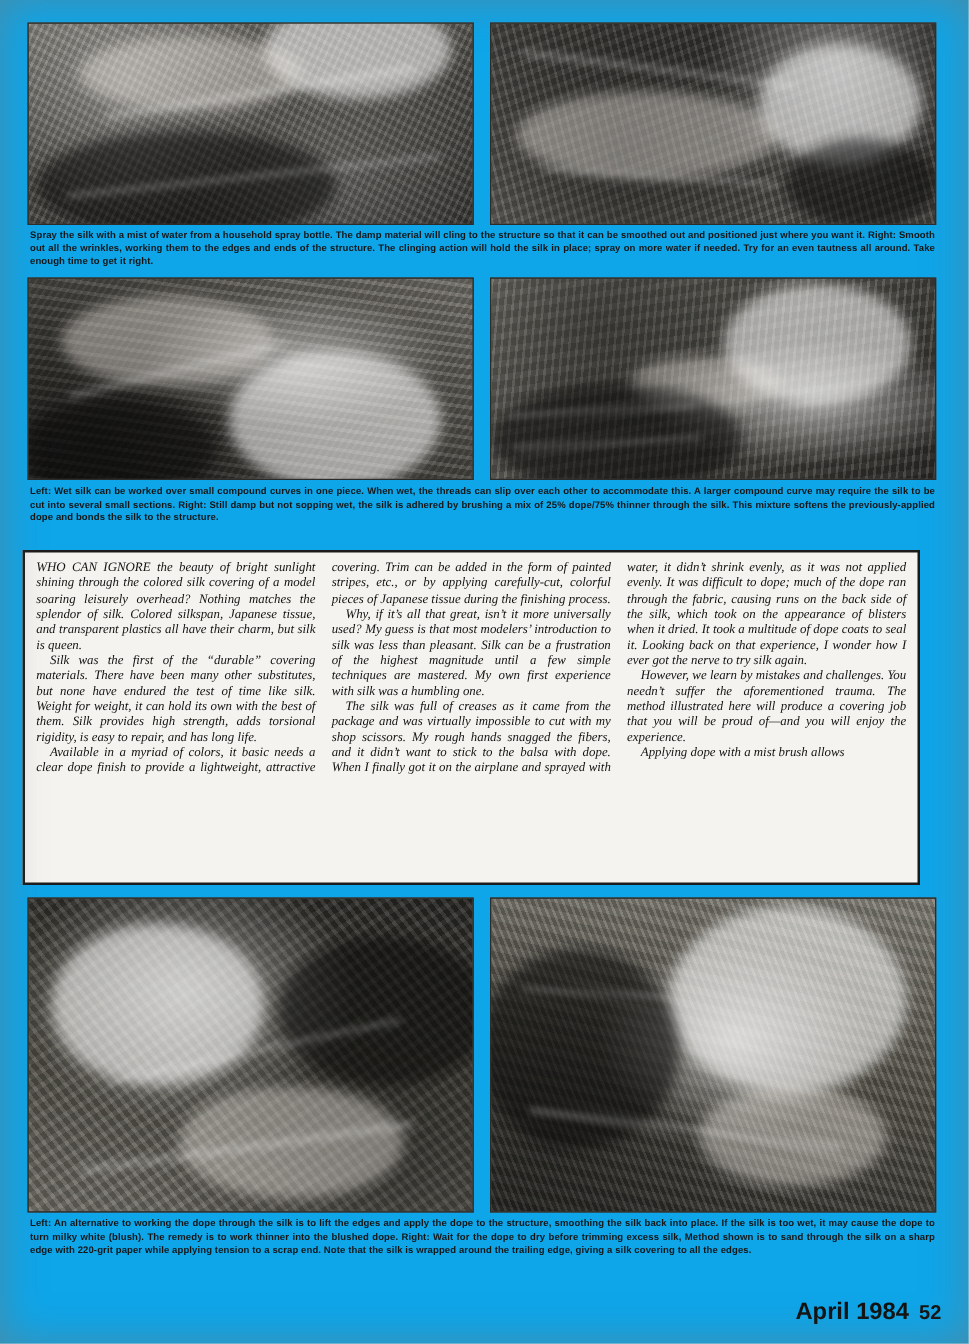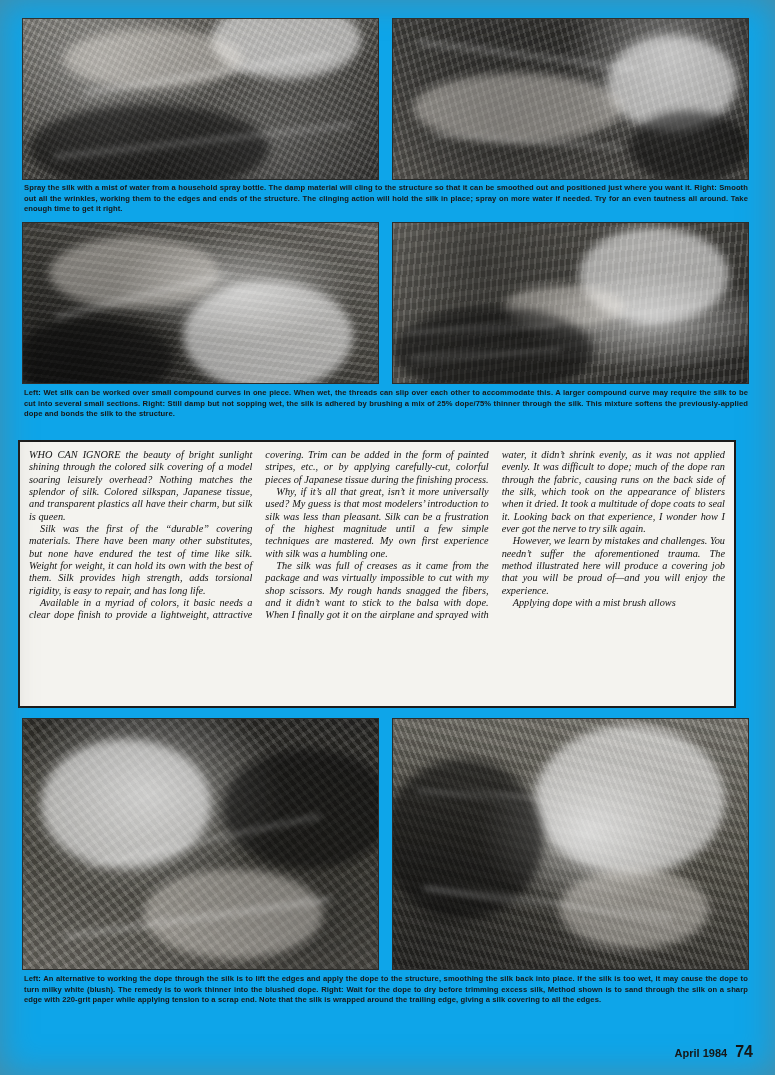--- a/index.html
+++ b/index.html
@@ -136,21 +136,21 @@
   .footer {
     position: absolute;
     right: 22px; bottom: 14px;
     font-family: "Liberation Sans", sans-serif;
     font-weight: bold;
     color: #111;
     display: flex;
     align-items: baseline;
     gap: 8px;
   }
-  .footer .date { font-size: 11px; }
+  .footer .date { font-size: 19px; }
   .footer .pageno { font-size: 16px; }
 
   
   .scan-edge {
     position: absolute;
     left: 0; top: 0; right: 0; bottom: 0;
     pointer-events: none;
     box-shadow: inset 0 0 34px rgba(120,118,112,.55);
   }
 </style>
@@ -225,17 +225,17 @@
     <div class="blob mid" style="left:166px; top:150px; width:150px; height:80px;"></div>
     <div class="blob dark" style="left:-10px; top:40px; width:160px; height:160px;"></div>
     <div class="streak" style="left:30px; top:182px; width:250px; height:5px; transform:rotate(7deg);"></div>
     <div class="streak" style="left:24px; top:74px; width:120px; height:3px; transform:rotate(3deg);"></div>
   </div>
 
   <div class="caption" style="left:24px; top:974px; width:724px;">Left: An alternative to working the dope through the silk is to lift the edges and apply the dope to the structure, smoothing the silk back into place. If the silk is too wet, it may cause the dope to turn milky white (blush). The remedy is to work thinner into the blushed dope. Right: Wait for the dope to dry before trimming excess silk, Method shown is to sand through the silk on a sharp edge with 220-grit paper while applying tension to a scrap end. Note that the silk is wrapped around the trailing edge, giving a silk covering to all the edges.</div>
 
   <div class="footer">
     <span class="date">April 1984</span>
-    <span class="pageno">74</span>
+    <span class="pageno">52</span>
   </div>
 
   <div class="scan-edge"></div>
 </div>
 
 </body></html>

